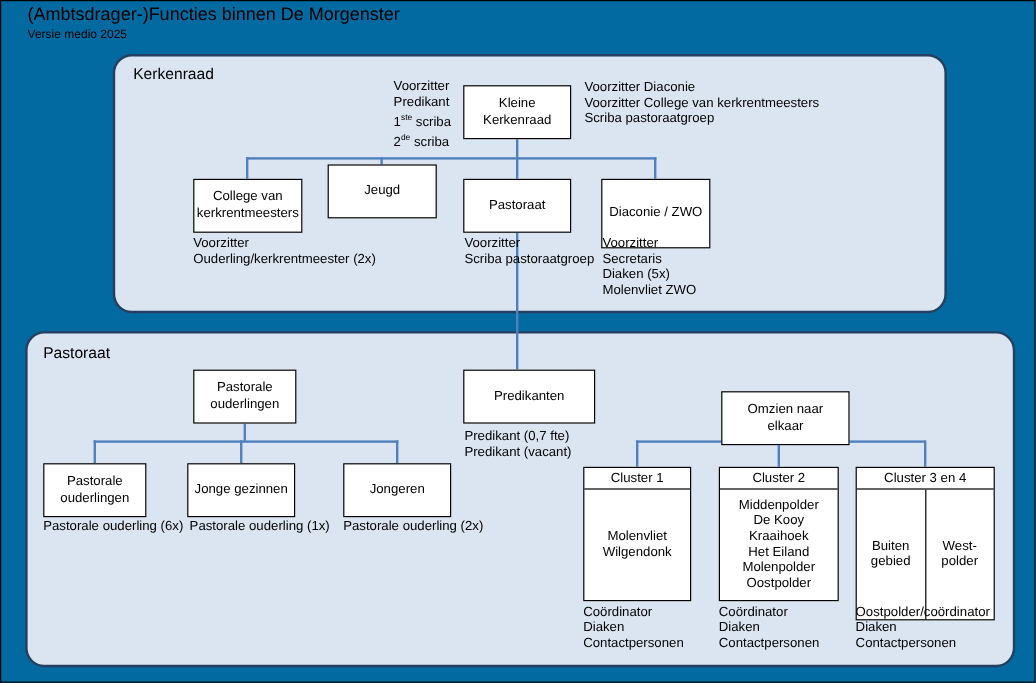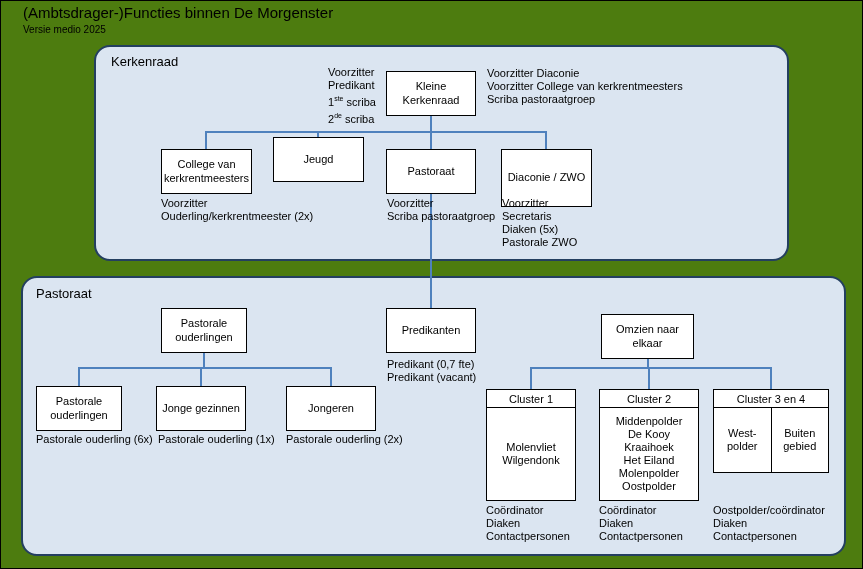--- a/index.html
+++ b/index.html
@@ -6,21 +6,21 @@
   html, body { margin: 0; padding: 0; }
   body {
     font-family: "Liberation Sans", "DejaVu Sans", sans-serif;
     color: #000;
     background: #fff;
   }
   .canvas {
     position: relative;
     width: 863px;
     height: 569px;
-    background: #4d7c0f;
+    background: #0369a1;
     border: 1px solid #000;
     overflow: hidden;
   }
   .title { position: absolute; left: 22px; top: 3px; font-size: 15px; }
   .subtitle { position: absolute; left: 22px; top: 23px; font-size: 10px; }
   .panel {
     position: absolute;
     background: #dbe5f1;
     border: 2px solid #243f60;
     border-radius: 16px;
@@ -144,36 +144,36 @@
     <div>Ouderling/kerkrentmeester (2x)</div>
   </div>
   <div class="note" style="left:386px; top:196px;">
     <div>Voorzitter</div>
     <div>Scriba pastoraatgroep</div>
   </div>
   <div class="note" style="left:501px; top:196px;">
     <div>Voorzitter</div>
     <div>Secretaris</div>
     <div>Diaken (5x)</div>
-    <div>Pastorale ZWO</div>
+    <div>Molenvliet ZWO</div>
   </div>
 
   <div class="vline" style="left:429px; top:193px; height:114px;"></div>
 
   <div class="panel" style="left:20px; top:275px; width:825px; height:280px;"></div>
   <div class="panel-label" style="left:35px; top:285px;">Pastoraat</div>
 
   <div class="node" style="left:160px; top:307px; width:86px; height:45px;">
     <div>Pastorale</div>
     <div>ouderlingen</div>
   </div>
-  <div class="node" style="left:385px; top:307px; width:90px; height:45px;">
+  <div class="node" style="left:385px; top:307px; width:110px; height:45px;">
     <div>Predikanten</div>
   </div>
-  <div class="node" style="left:600px; top:313px; width:93px; height:45px;">
+  <div class="node" style="left:600px; top:325px; width:107px; height:45px;">
     <div>Omzien naar</div>
     <div>elkaar</div>
   </div>
 
   <div class="note" style="left:386px; top:357px;">
     <div>Predikant (0,7 fte)</div>
     <div>Predikant (vacant)</div>
   </div>
 
   <div class="vline" style="left:202px; top:352px; height:15px;"></div>
@@ -232,31 +232,31 @@
       <div>Molenpolder</div>
       <div>Oostpolder</div>
     </div>
   </div>
   <div class="note" style="left:598px; top:503px;">
     <div>Coördinator</div>
     <div>Diaken</div>
     <div>Contactpersonen</div>
   </div>
 
-  <div class="cluster" style="left:712px; top:388px; width:116px; height:84px;">
+  <div class="cluster" style="left:712px; top:388px; width:116px; height:128px;">
     <div class="cluster-title">Cluster 3 en 4</div>
     <div class="cluster-body split">
+      <div class="cell">
+        <div>Buiten</div>
+        <div>gebied</div>
+      </div>
       <div class="cell">
         <div>West-</div>
         <div>polder</div>
       </div>
-      <div class="cell">
-        <div>Buiten</div>
-        <div>gebied</div>
-      </div>
     </div>
   </div>
   <div class="note" style="left:712px; top:503px;">
     <div>Oostpolder/coördinator</div>
     <div>Diaken</div>
     <div>Contactpersonen</div>
   </div>
 
 </div>
 

